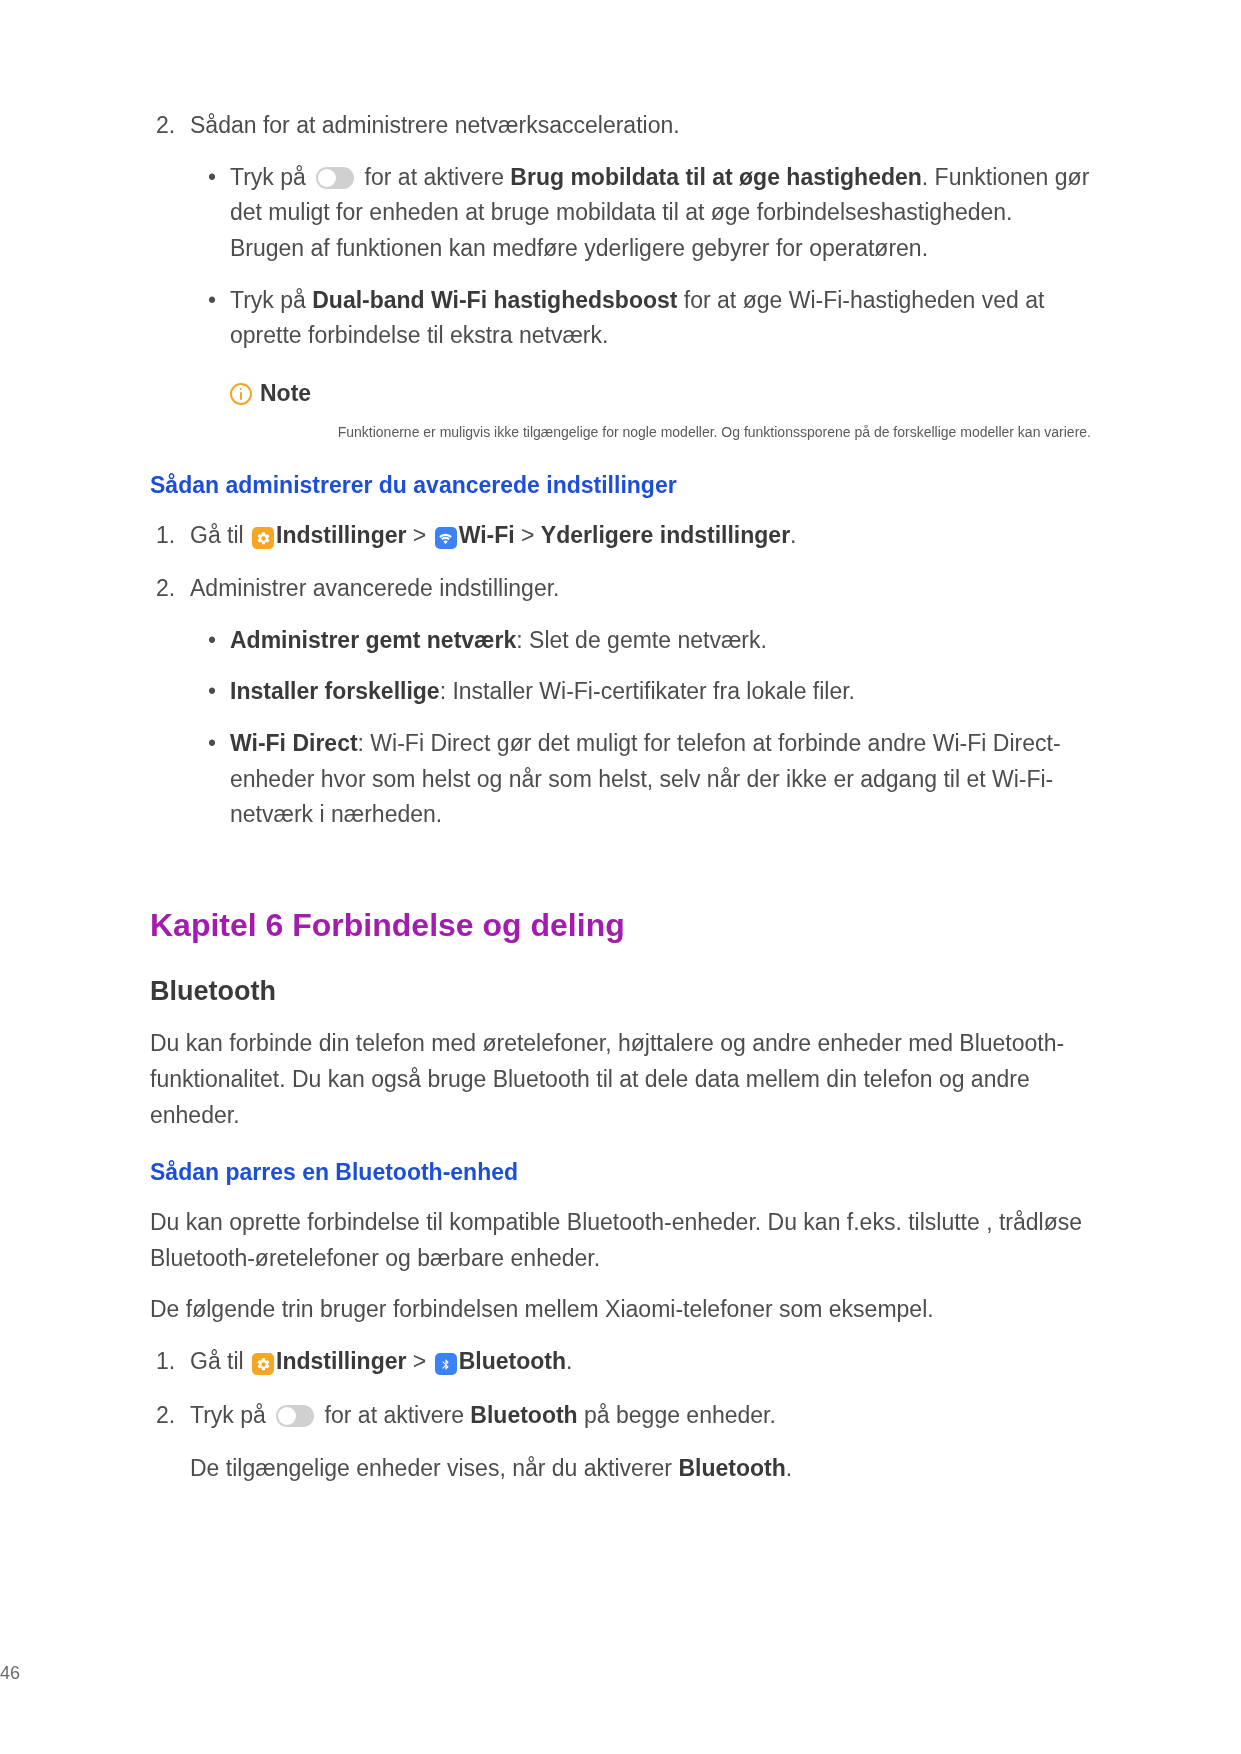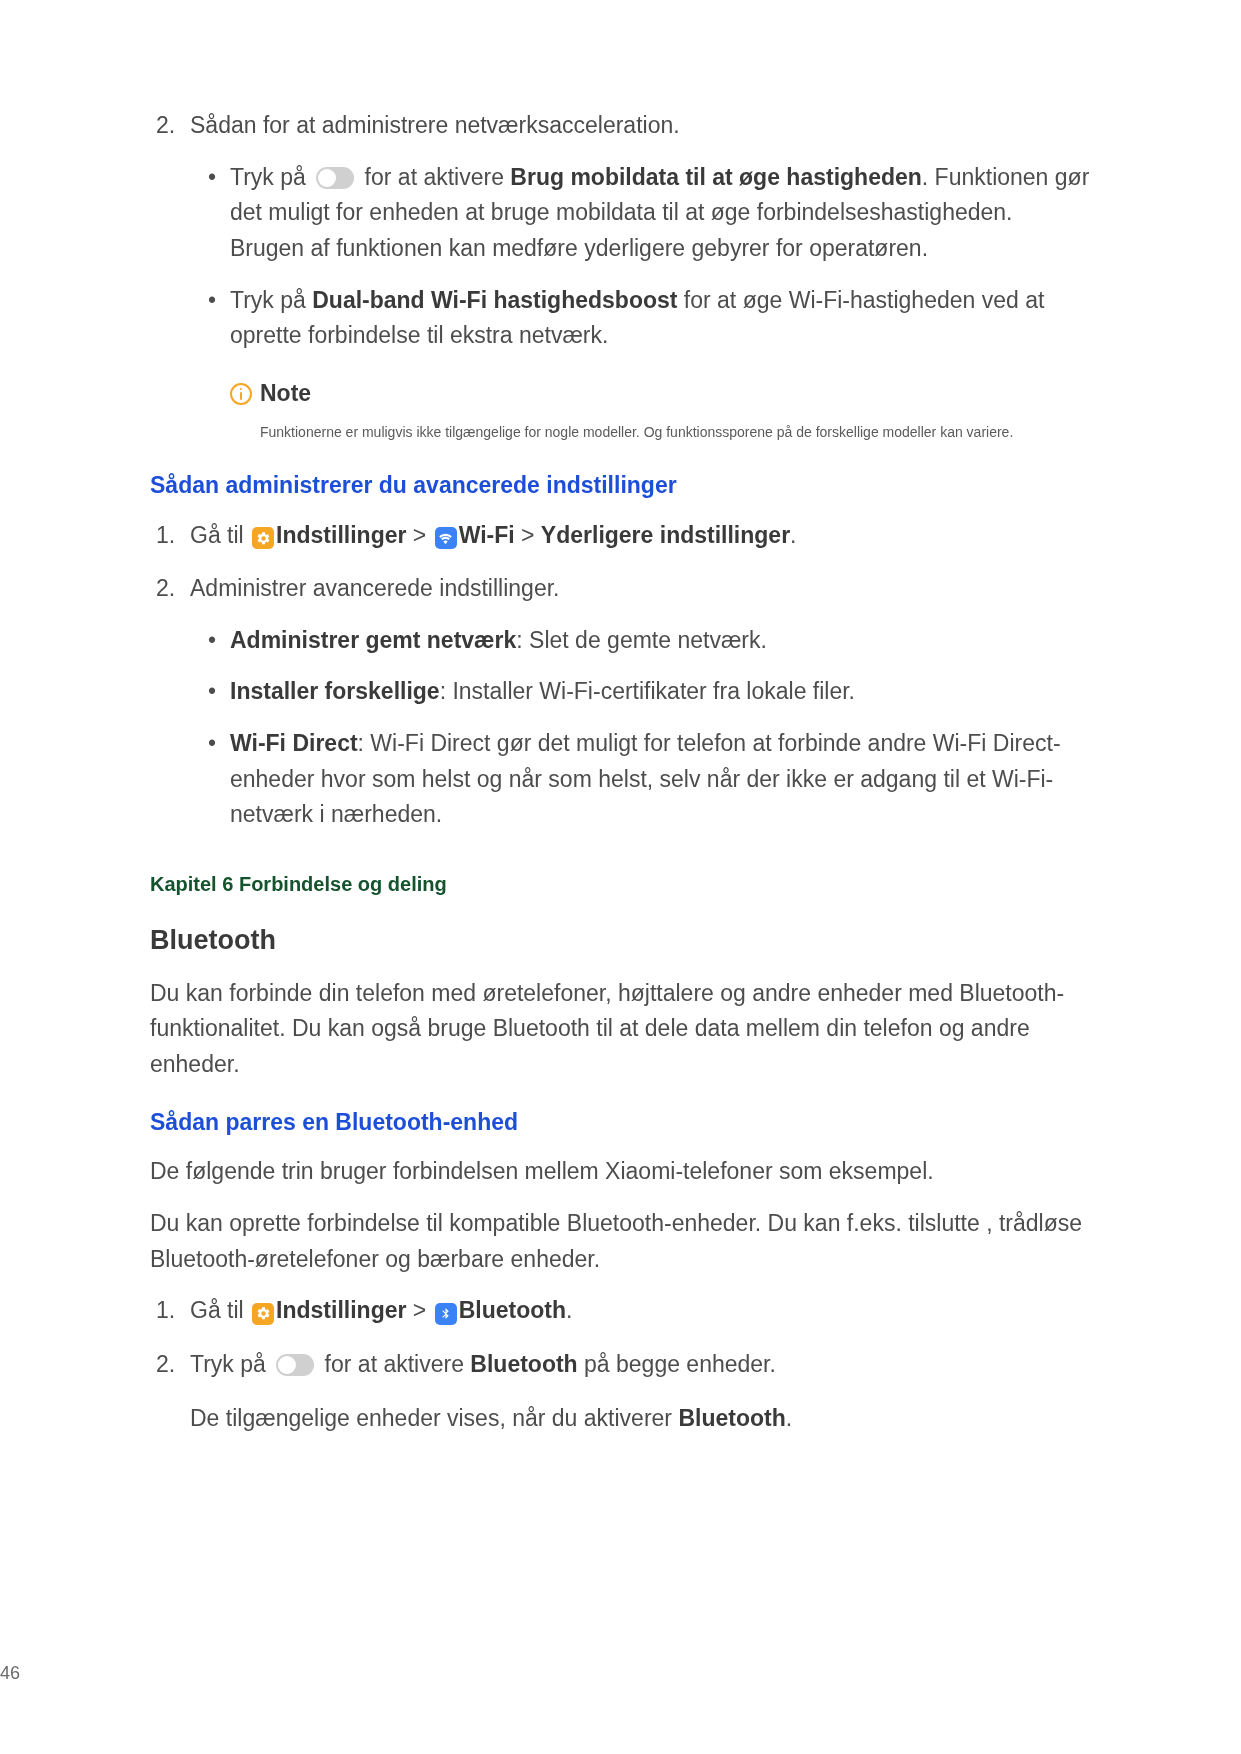--- a/index.html
+++ b/index.html
@@ -55,20 +55,21 @@
     color: #4d4d4d;
   }
   strong {
     font-weight: 600;
     color: #3a3a3a;
   }
   .note-box {
     margin-left: 40px;
     margin-top: 22px;
     margin-bottom: 24px;
+    text-align: right;
   }
   .note-head {
     display: flex;
     align-items: center;
     gap: 8px;
     font-weight: 600;
     color: #3a3a3a;
     font-size: 23px;
     margin-bottom: 10px;
   }
@@ -110,24 +111,24 @@
     border-radius: 1px;
   }
   .h-sub {
     font-size: 23px;
     font-weight: 600;
     color: #1d4ed8;
     margin-top: 22px;
     margin-bottom: 14px;
   }
   .h-chapter {
-    font-size: 20px;
-    font-weight: 600;
-    color: #14532d;
-    margin-top: 36px;
+    font-size: 32px;
+    font-weight: 600;
+    color: #a21caf;
+    margin-top: 68px;
     margin-bottom: 20px;
   }
   .h-section {
     font-size: 27px;
     font-weight: 600;
     color: #3a3a3a;
     margin-top: 0;
     margin-bottom: 14px;
   }
   .chev { color: #4d4d4d; }
@@ -265,22 +266,22 @@
     </ol>
 
     <div class="h-chapter">Kapitel 6 Forbindelse og deling</div>
 
     <div class="h-section">Bluetooth</div>
 
     <p class="body">Du kan forbinde din telefon med øretelefoner, højttalere og andre enheder med Bluetooth-funktionalitet. Du kan også bruge Bluetooth til at dele data mellem din telefon og andre enheder.</p>
 
     <div class="h-sub">Sådan parres en Bluetooth-enhed</div>
 
+    <p class="body">Du kan oprette forbindelse til kompatible Bluetooth-enheder. Du kan f.eks. tilslutte , trådløse Bluetooth-øretelefoner og bærbare enheder.</p>
     <p class="body">De følgende trin bruger forbindelsen mellem Xiaomi-telefoner som eksempel.</p>
-    <p class="body">Du kan oprette forbindelse til kompatible Bluetooth-enheder. Du kan f.eks. tilslutte , trådløse Bluetooth-øretelefoner og bærbare enheder.</p>
 
     <ol class="steps">
       <li>
         <span class="marker">1.</span>
         <span>Gå til </span><span class="icon-settings">
             <svg viewBox="0 0 24 24">
               <path fill="#fff" d="M19.14 12.94a7.14 7.14 0 0 0 .05-.94 7.14 7.14 0 0 0-.05-.94l2.03-1.58a.5.5 0 0 0 .12-.64l-1.92-3.32a.5.5 0 0 0-.61-.22l-2.39.96a7.03 7.03 0 0 0-1.62-.94l-.36-2.54A.5.5 0 0 0 13.9 2h-3.84a.5.5 0 0 0-.49.42l-.36 2.54c-.58.24-1.12.55-1.62.94l-2.39-.96a.5.5 0 0 0-.61.22L2.67 8.48a.5.5 0 0 0 .12.64l2.03 1.58a7.14 7.14 0 0 0-.05.94c0 .32.02.63.05.94l-2.03 1.58a.5.5 0 0 0-.12.64l1.92 3.32c.13.22.39.31.61.22l2.39-.96c.5.39 1.04.7 1.62.94l.36 2.54c.04.24.25.42.49.42h3.84c.24 0 .45-.18.49-.42l.36-2.54c.58-.24 1.12-.55 1.62-.94l2.39.96c.22.09.48 0 .61-.22l1.92-3.32a.5.5 0 0 0-.12-.64l-2.03-1.58zM12 15.5A3.5 3.5 0 1 1 12 8.5a3.5 3.5 0 0 1 0 7z"></path>
             </svg>
           </span><strong>Indstillinger</strong><span class="chev"> &gt; </span><span class="icon-bt">
             <svg viewBox="0 0 24 24">

